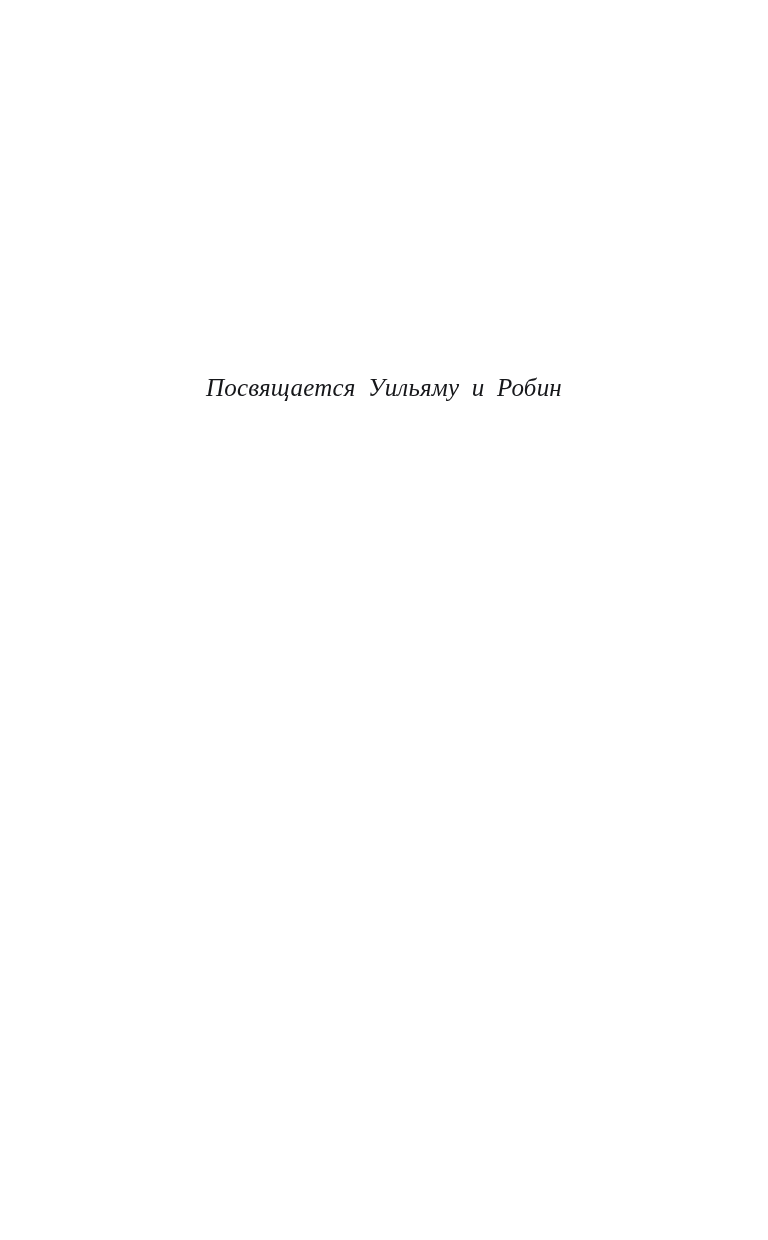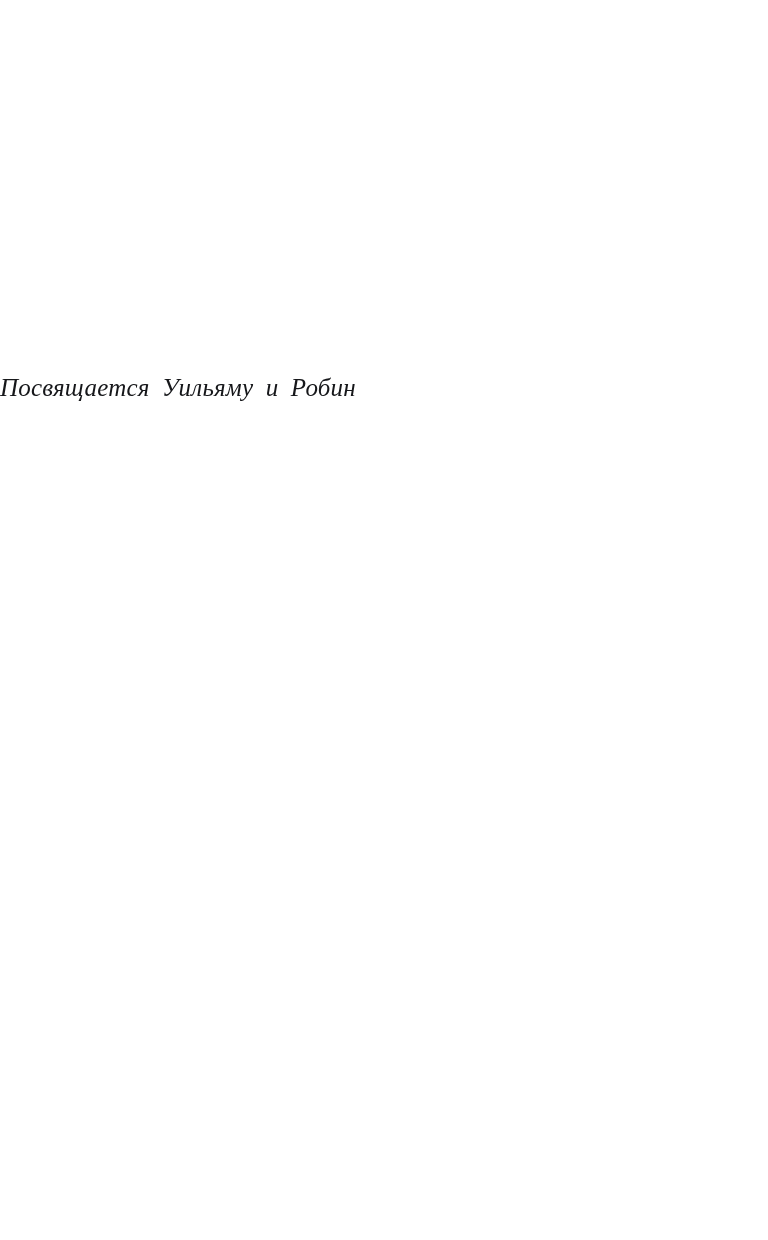--- a/index.html
+++ b/index.html
@@ -18,21 +18,21 @@
   .page {
     position: absolute;
     inset: 0;
     background: #ffffff;
   }
   .dedication {
     position: absolute;
     left: 0;
     right: 0;
     top: 372px;
-    text-align: left;
+    text-align: center;
     font-style: italic;
     font-size: 25px;
     line-height: 1.25;
     letter-spacing: 0.2px;
     word-spacing: 6px;
     color: #16171a;
     white-space: nowrap;
   }
 </style>
 </head>

